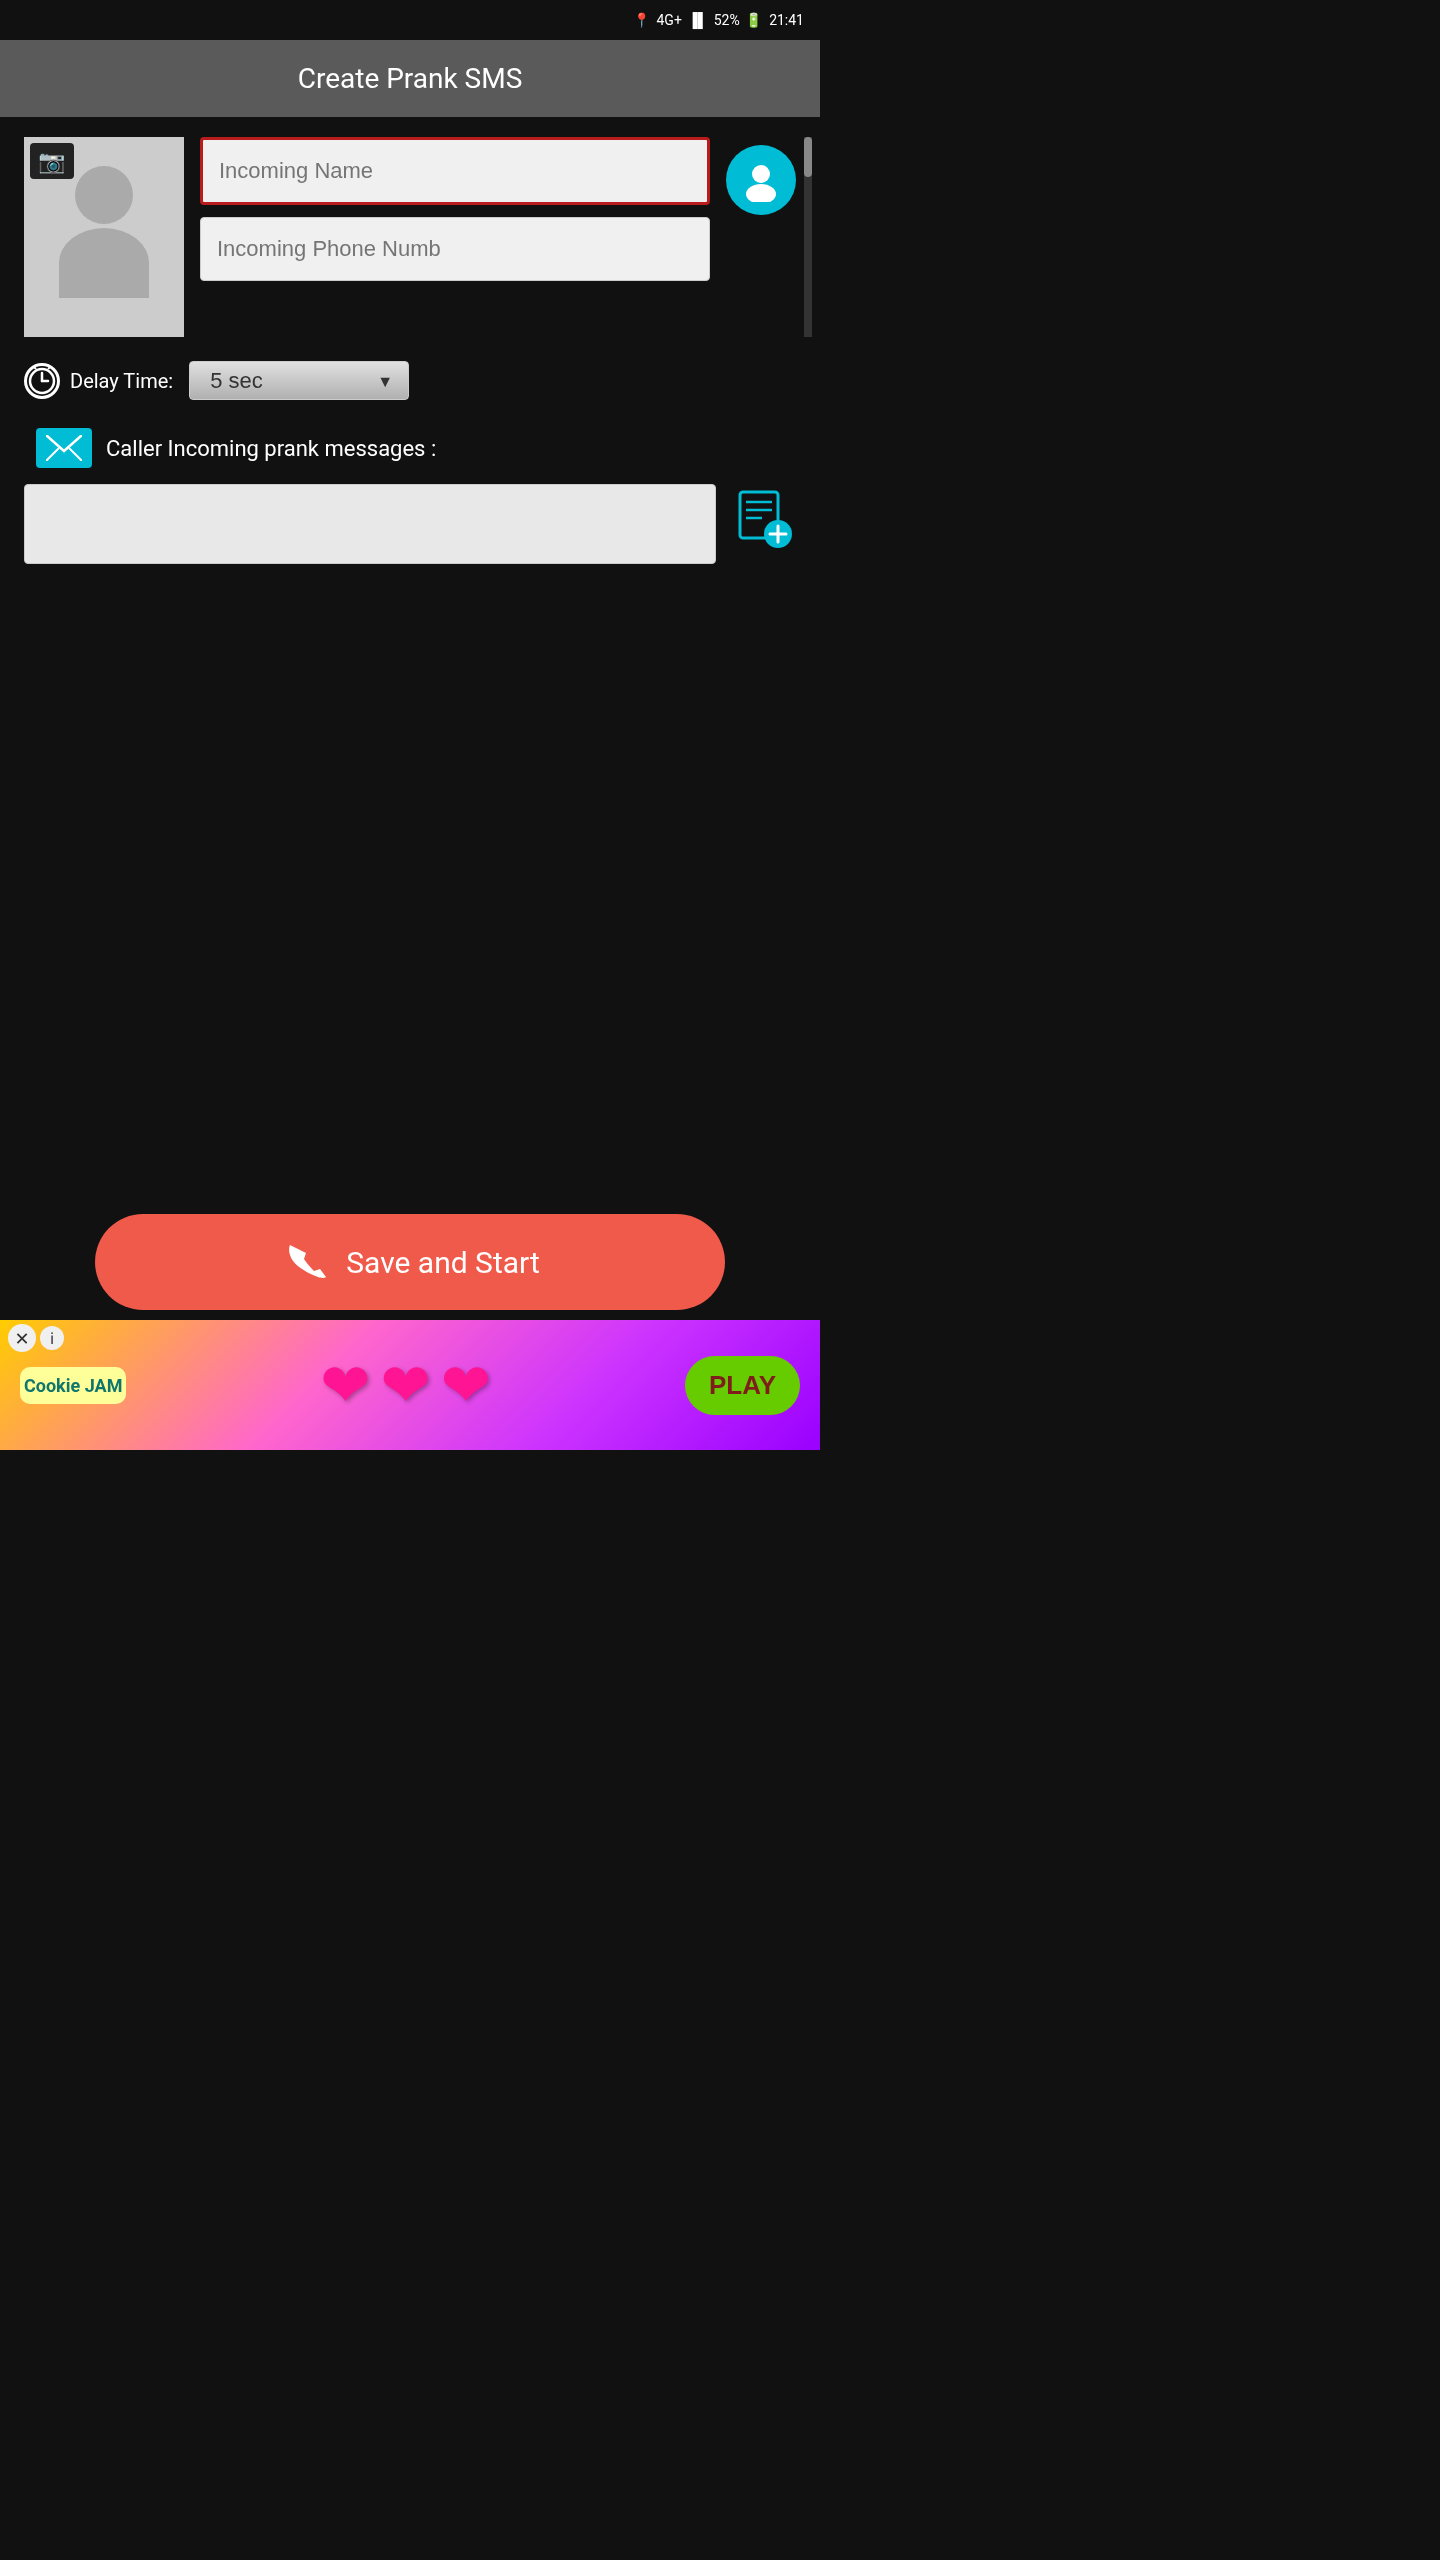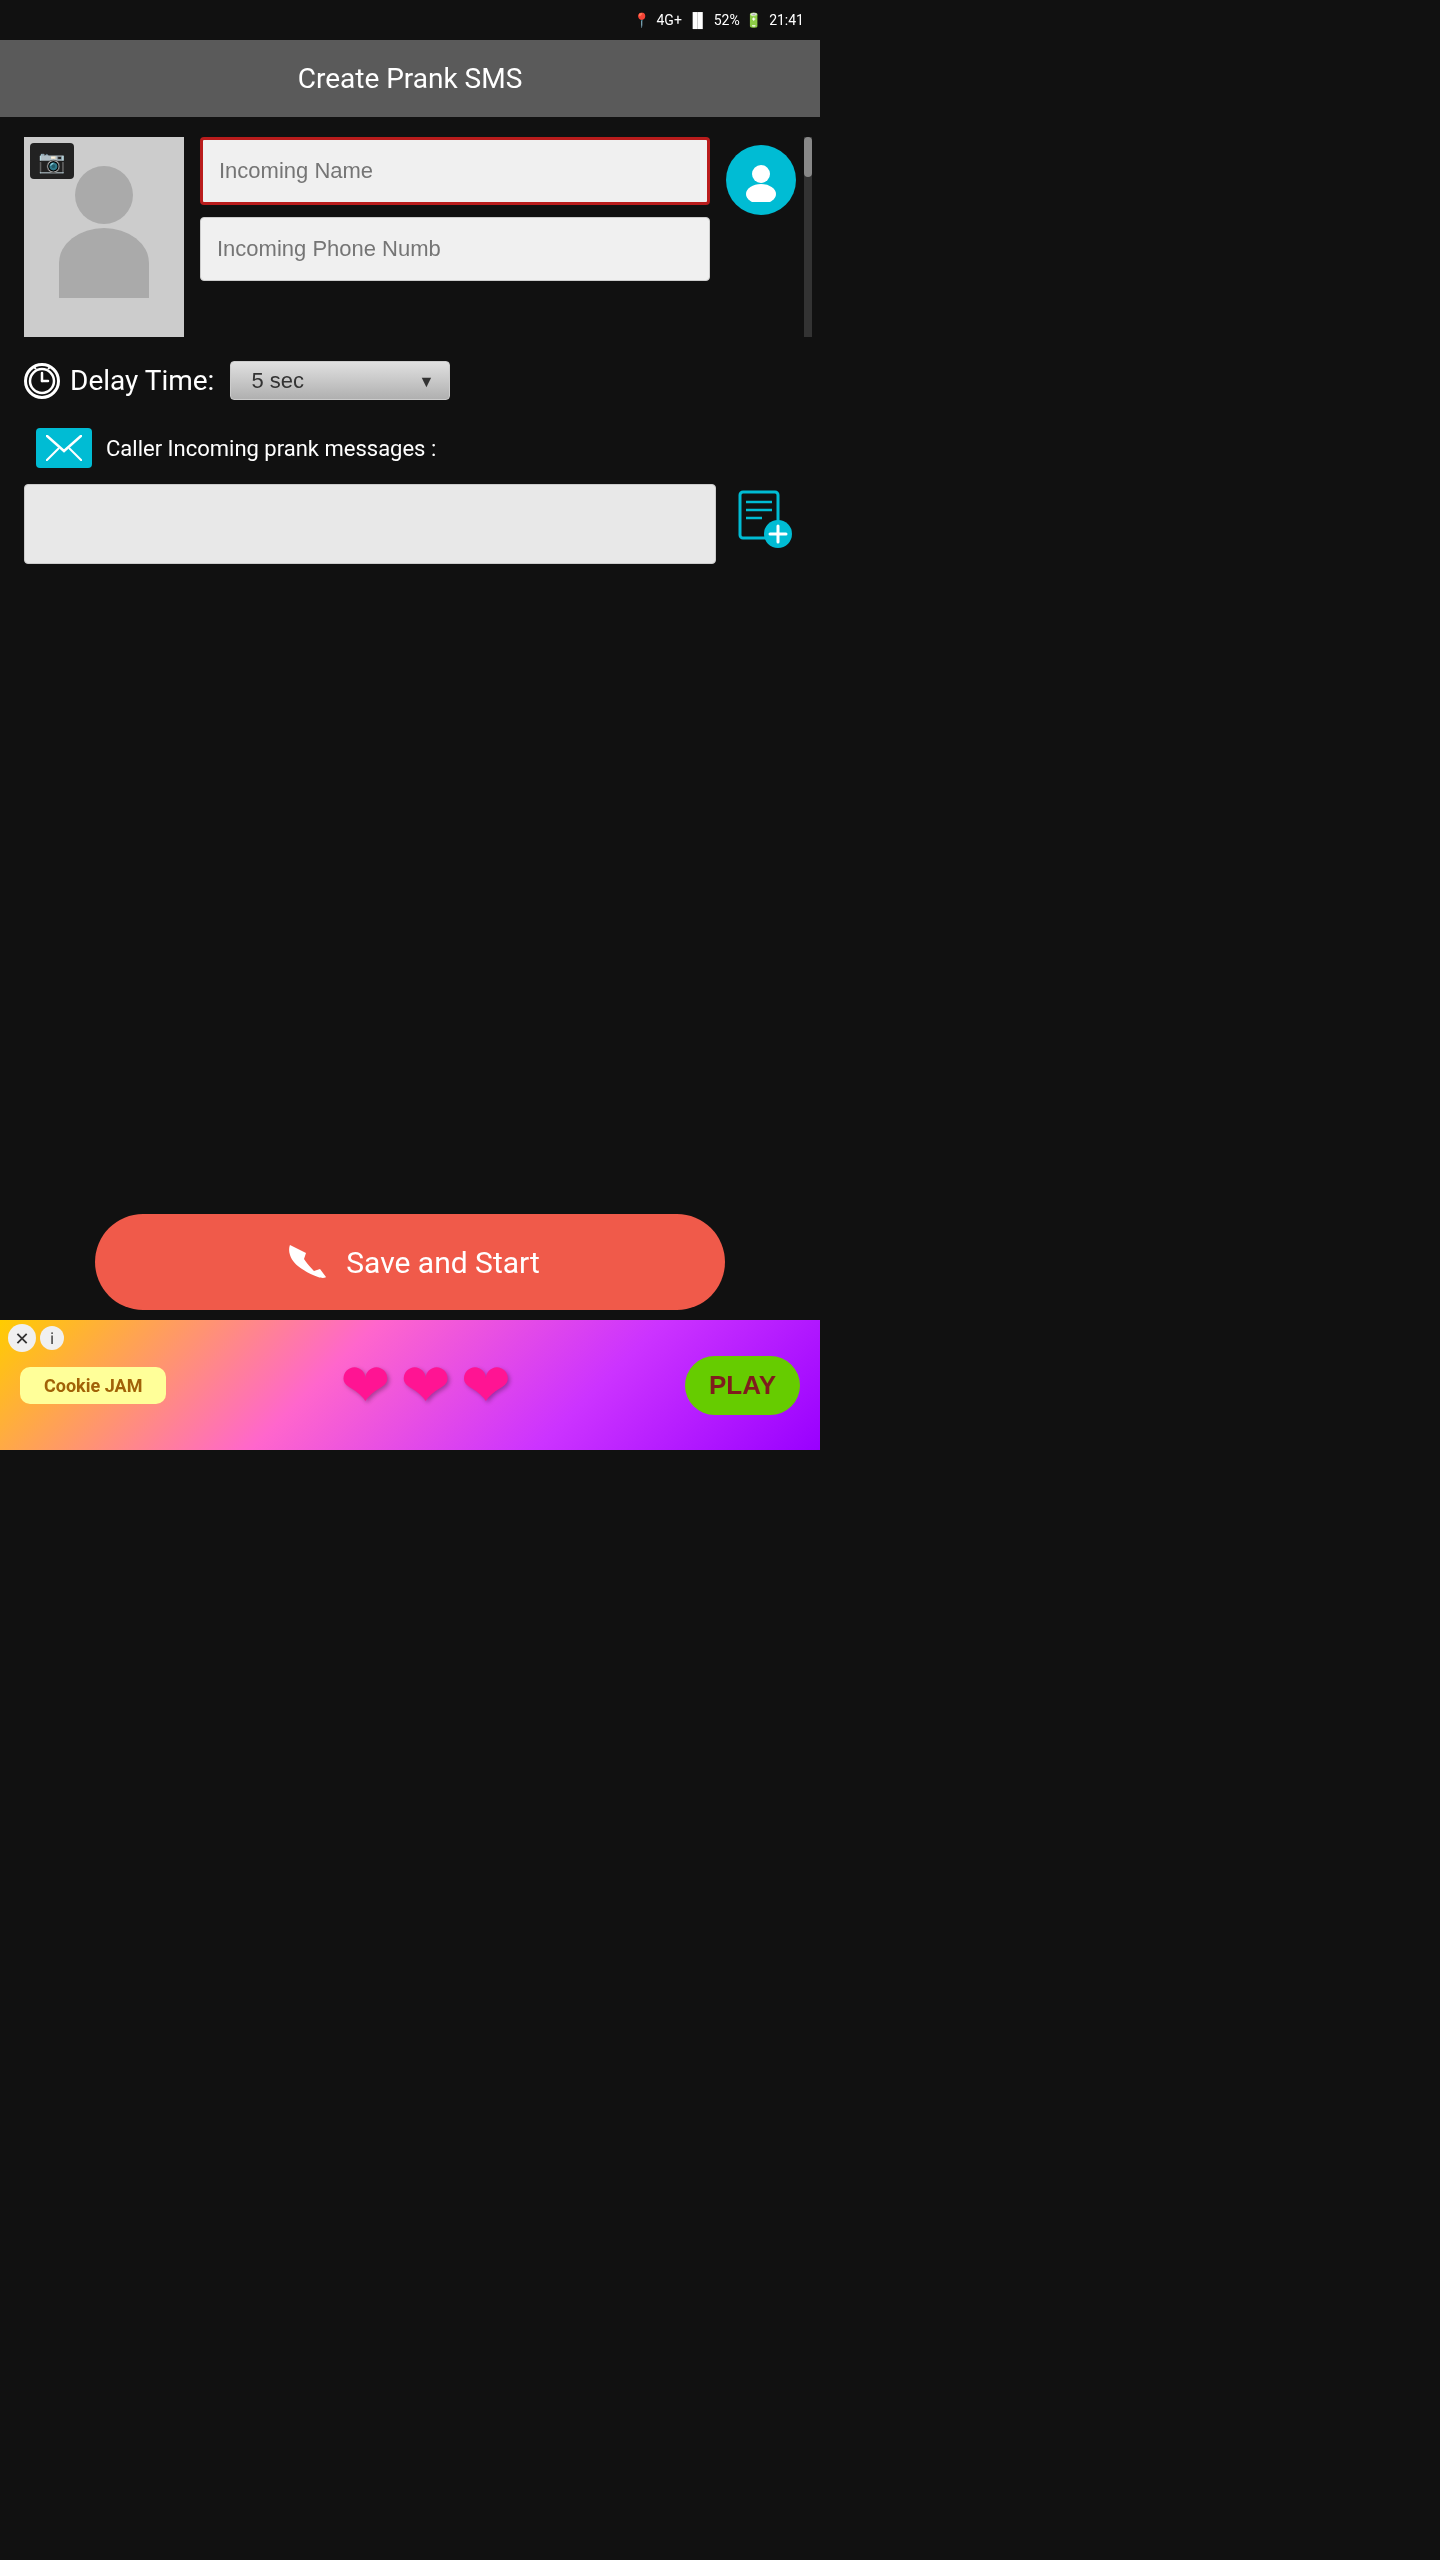--- a/index.html
+++ b/index.html
@@ -182,21 +182,21 @@
       margin-bottom: 28px;
     }
 
     .delay-label-group {
       display: flex;
       align-items: center;
       gap: 10px;
     }
 
     .delay-label {
-      font-size: 28px;
+      font-size: 20px;
       color: #ffffff;
     }
 
     .delay-select {
       background: linear-gradient(to bottom, #e0e0e0, #b0b0b0);
       border: 1px solid #cccccc;
       border-radius: 4px;
       padding: 6px 20px;
       font-size: 22px;
       color: #333333;
@@ -496,21 +496,21 @@
   </div>
 
   <div class="save-start-button">
     <svg width="46" height="46" viewBox="0 0 46 46">
       <path d="M10 6 C10 6, 8 10, 10 16 C12 22, 16 26, 22 30 C28 34, 32 36, 38 38 C44 40, 46 38, 46 38 L40 30 L34 32 C34 32, 28 26, 24 20 L26 14 Z" fill="white"></path>
     </svg>
     <span class="save-start-text">Save and Start</span>
   </div>
 
   <div class="ad-banner">
-    <div style="background:#ffff99; padding:8px 24px; border-radius:10px; font-weight:bold; color:#a16207; font-size:18px;">
+    <div style="background:#ffff99; padding:8px 4px; border-radius:10px; font-weight:bold; color:#0f766e; font-size:18px;">
       <span>Cookie JAM</span>
     </div>
     <div class="ad-hearts">
       <span class="heart">❤</span>
       <span class="heart">❤</span>
       <span class="heart">❤</span>
     </div>
     <button class="ad-play-btn">PLAY</button>
   </div>
 

